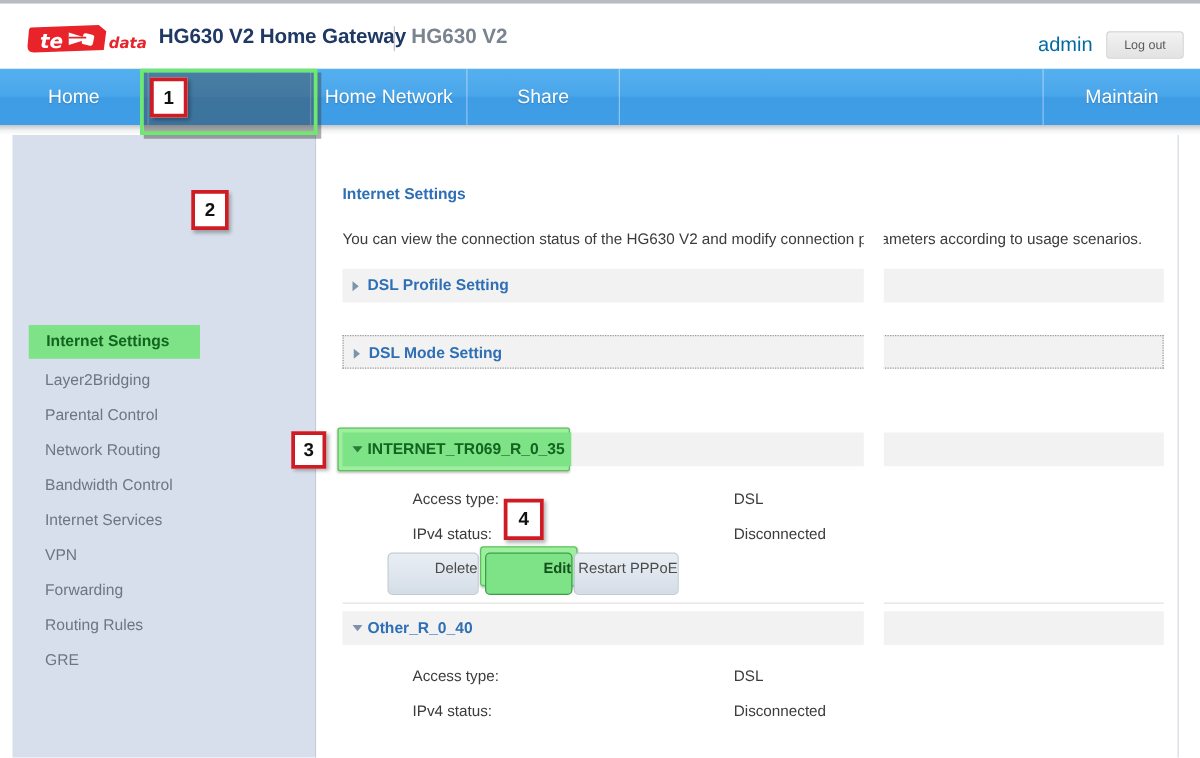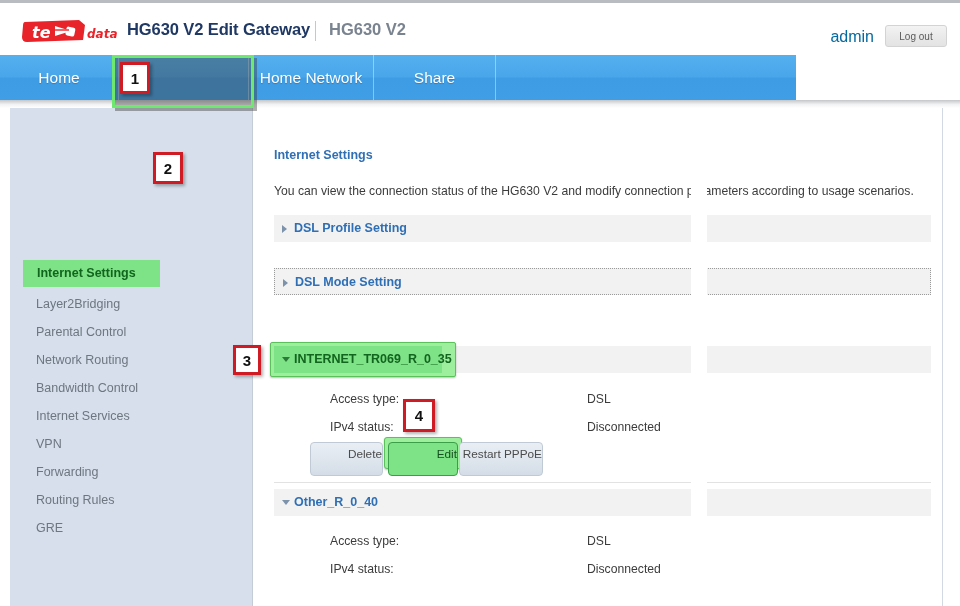--- a/index.html
+++ b/index.html
@@ -91,21 +91,21 @@
     line-height: 22px;
     text-align: center;
     cursor: pointer;
     box-sizing: border-box;
   }
 
   
   .navbar {
     position: absolute;
     left: 0; top: 55px;
-    width: 796px; height: 45px;
+    width: 960px; height: 45px;
     background: linear-gradient(to bottom, #55b0ef 0%, #49a6ea 48%, #3e9ce4 52%, #3f9ee6 100%);
   }
   .nav-shadow {
     position: absolute;
     left: 0; top: 100px;
     width: 960px; height: 8px;
     background: linear-gradient(to bottom, rgba(130,135,140,0.48) 0%, rgba(170,175,180,0.16) 55%, rgba(255,255,255,0) 100%);
   }
   .nav-item {
     position: absolute;
@@ -243,21 +243,21 @@
     top: 11px;
     border-left: 4px solid transparent;
     border-right: 4px solid transparent;
     border-top: 5px solid #7d93ab;
   }
   .tri-down.green { border-top-color: #2b7a39; }
 
   
   .sec-green {
     position: absolute;
-    width: 168px; height: 27px;
+    width: 183px; height: 27px;
     background: #7ee286;
     box-sizing: border-box;
     cursor: pointer;
   }
   .sec-green .sec-label {
     color: #12651f;
   }
 
   .field-label {
     position: absolute;
@@ -357,39 +357,40 @@
       <svg width="98" height="27" viewBox="0 0 98 27" xmlns="http://www.w3.org/2000/svg">
         <path d="M6 4 L60 2 L66 7 L64 22 L8 24 Q3 24 3 19 L4 8 Q4 4 6 4 Z" fill="#e8232a"></path>
         <text x="13" y="20" font-family="DejaVu Sans, sans-serif" font-size="16" font-weight="bold" fill="#ffffff" font-style="italic">te</text>
         <path d="M36 8 L52 13 L36 18 Z" fill="#ffffff"></path>
         <rect x="47" y="9" width="9" height="9" rx="2" fill="#ffffff" transform="rotate(12 51 13)"></rect>
         <path d="M36 12 L50 12" stroke="#e8232a" stroke-width="1.4"></path>
         <text x="68" y="20" font-family="DejaVu Sans, sans-serif" font-size="12" font-weight="bold" fill="#e8232a" font-style="italic">data</text>
       </svg>
     </div>
 
-    <div class="title-main">HG630 V2 Edit Gateway</div>
+    <div class="title-main">HG630 V2 Home Gateway</div>
     <div class="title-sep"></div>
     <div class="title-model">HG630 V2</div>
 
     <div class="user-name">admin</div>
     <div class="logout-btn">Log out</div>
   </div>
 
   <div class="navbar">
     <div class="nav-item" style="left:0px; width:118px;">Home</div>
     <div class="nav-div" style="left:118px;"></div>
 
 
     <div class="nav-div" style="left:248px;"></div>
     <div class="nav-item" style="left:249px; width:124px;">Home Network</div>
     <div class="nav-div" style="left:373px;"></div>
     <div class="nav-item" style="left:374px; width:121px;">Share</div>
     <div class="nav-div" style="left:495px;"></div>
     <div class="nav-div" style="left:834px;"></div>
+    <div class="nav-item" style="left:835px; width:125px;">Maintain</div>
   </div>
   <div class="nav-shadow"></div>
 
   <div class="nav-glow-shadow"></div>
   <div class="nav-glow"></div>
 
   <div class="callout" style="left:120px; top:62px; width:30px; height:32px; line-height:27px;">1</div>
 
   <div class="body-wrap">
 
@@ -429,21 +430,21 @@
       </div>
 
       <div class="field-label" style="left:57px; top:284px;">Access type:</div>
       <div class="field-value" style="left:334px; top:284px;">DSL</div>
 
       <div class="field-label" style="left:57px; top:312px;">IPv4 status:</div>
       <div class="field-value" style="left:334px; top:312px;">Disconnected</div>
 
       <div class="btn" style="left:57px; top:334px; width:73px;">Delete</div>
       <div class="glow" style="left:131px; top:329px; width:78px; height:32px; border-radius:3px;"></div>
-      <div class="btn btn-green" style="left:135px; top:334px; width:70px;">Edit</div>
+      <div class="btn btn-green" style="left:135px; top:334px; width:70px;font-weight:bold;">Edit</div>
       <div class="btn" style="left:206px; top:334px; width:84px;">Restart PPPoE</div>
 
       <div class="sep-line" style="top:374px;"></div>
 
       <div class="sec-bar" style="top:381px;">
         <span class="tri tri-down"></span>
         <span class="sec-label">Other_R_0_40</span>
       </div>
 
       <div class="field-label" style="left:57px; top:426px;">Access type:</div>

